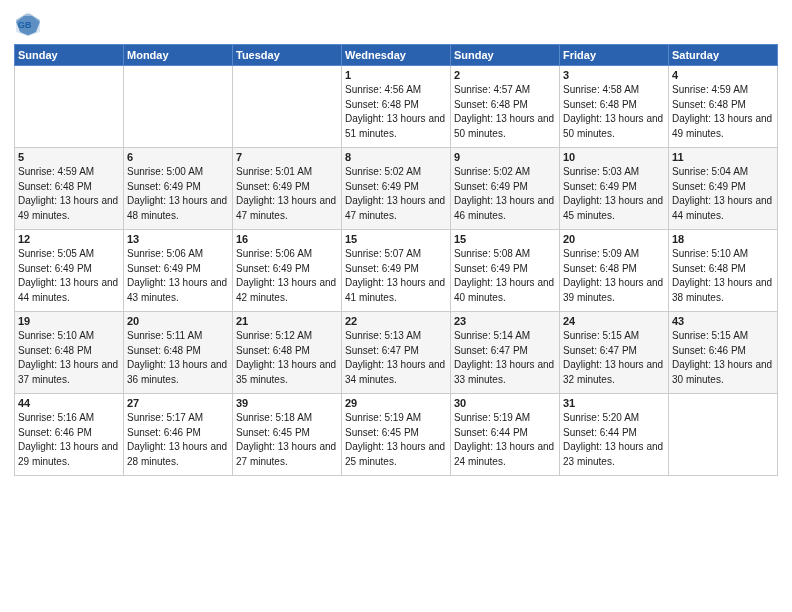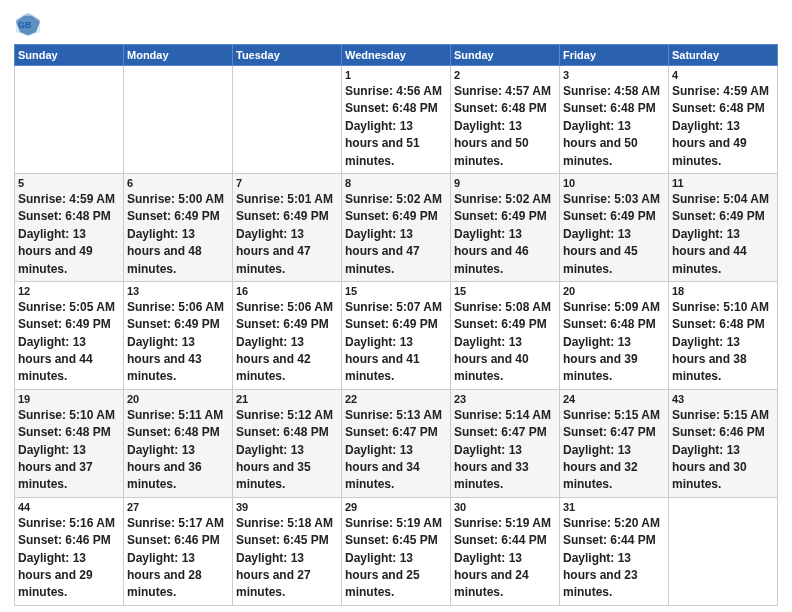--- a/index.html
+++ b/index.html
@@ -76,24 +76,23 @@
     .calendar tbody tr:nth-child(even) td {
       background: #f5f5f5;
     }
     .day-number {
       font-size: 11px;
       font-weight: bold;
       margin-bottom: 2px;
       display: block;
     }
     .day-info {
-      font-size: 12px;
+      font-size: 10px;
       line-height: 1.45;
       color: #222;
-      font-weight: bold;
     }
     .empty-cell {
       background: #fff !important;
     }
   </style>
 </head>
 <body>
 
 <div class="container">
   <div class="header">

